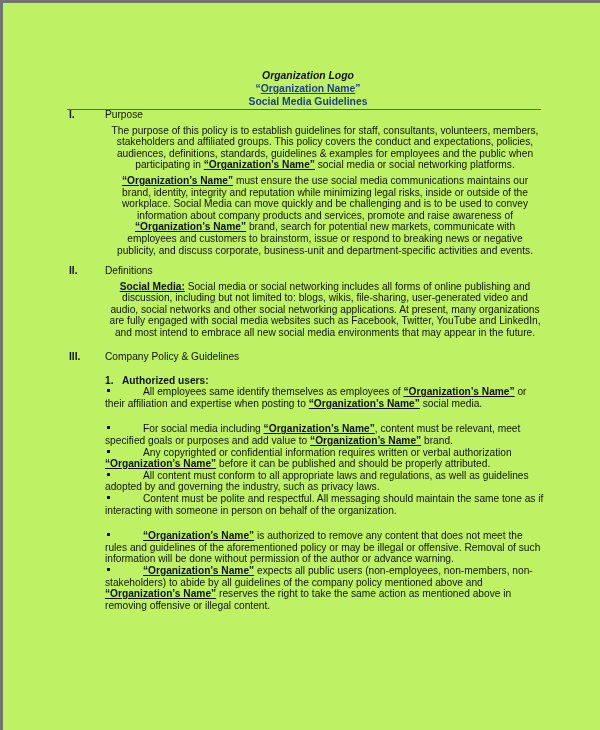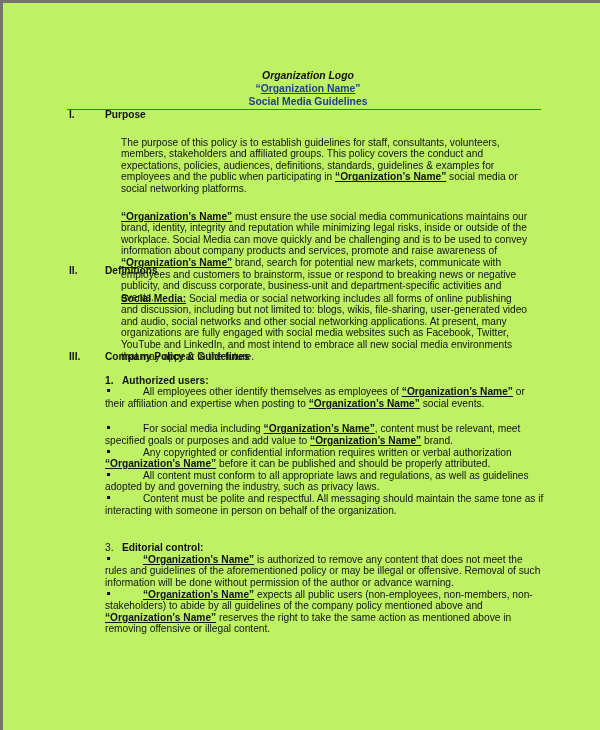--- a/index.html
+++ b/index.html
@@ -24,22 +24,22 @@
   .header .title { font-weight: bold; color: #1f3f8a; margin-left: 10px; }
   .rule {
     position: absolute; left: 64px; top: 106px; width: 474px; height: 0;
     border-top: 1.5px solid #1f7a7a;
   }
   .section { position: absolute; left: 0; width: 600px; }
   .sec-num {
     position: absolute; left: 66px; top: 0; font-weight: bold;
   }
   .sec-body { position: absolute; left: 102px; top: 0; width: 440px; }
-  .sec-title { font-weight: bold; }
-  .para { margin: 16px; text-align: left; }
+  .sec-title { font-weight: normal; }
+  .para { margin: 4px; text-align: center; }
   .org { font-weight: bold; text-decoration: underline; }
   .subhead { font-weight: bold; margin-top: 12px; }
   .subhead .n { font-weight: normal; }
   .subhead.b .n { font-weight: bold; }
   .bullet { margin: 0; }
   .bullet .bl {
     display: inline-block; width: 38px; position: relative;
   }
   .bullet .bl::before {
     content: ""; position: absolute; left: 2px; top: -6px;
@@ -75,30 +75,29 @@
       <p class="para"><span class="org">Social Media:</span><span> Social media or social networking includes all forms of online publishing and discussion, including but not limited to: blogs, wikis, file-sharing, user-generated video and audio, social networks and other social networking applications. At present, many organizations are fully engaged with social media websites such as Facebook, Twitter, YouTube and LinkedIn, and most intend to embrace all new social media environments that may appear in the future.</span></p>
     </div>
   </div>
 
   <div class="section" style="top:348px;">
     <div class="sec-num">III.</div>
     <div class="sec-body">
       <div class="sec-title">Company Policy &amp; Guidelines</div>
 
       <div class="subhead b"><span class="n">1.</span>&nbsp;&nbsp;&nbsp;<span>Authorized users:</span></div>
-      <p class="bullet"><span class="bl"></span><span>All employees other identify themselves as employees of </span><span class="org">“Organization’s Name”</span><span> or their affiliation and expertise when posting to </span><span class="org">“Organization’s Name”</span><span> social events.</span></p>
+      <p class="bullet"><span class="bl"></span><span>All employees same identify themselves as employees of </span><span class="org">“Organization’s Name”</span><span> or their affiliation and expertise when posting to </span><span class="org">“Organization’s Name”</span><span> social media.</span></p>
 
       <div style="height:14px;"></div>
 
       <p class="bullet"><span class="bl"></span><span>For social media including </span><span class="org">“Organization’s Name”</span><span>, content must be relevant, meet specified goals or purposes and add value to </span><span class="org">“Organization’s Name”</span><span> brand.</span></p>
       <p class="bullet"><span class="bl"></span><span>Any copyrighted or confidential information requires written or verbal authorization </span><span class="org">“Organization’s Name”</span><span> before it can be published and should be properly attributed.</span></p>
       <p class="bullet"><span class="bl"></span><span>All content must conform to all appropriate laws and regulations, as well as guidelines adopted by and governing the industry, such as privacy laws.</span></p>
       <p class="bullet"><span class="bl"></span><span>Content must be polite and respectful. All messaging should maintain the same tone as if interacting with someone in person on behalf of the organization.</span></p>
 
       <div style="height:14px;"></div>
 
-      <div class="subhead"><span class="n">3.</span>&nbsp;&nbsp;&nbsp;<span>Editorial control:</span></div>
       <p class="bullet"><span class="bl"></span><span class="org">“Organization’s Name”</span><span> is authorized to remove any content that does not meet the rules and guidelines of the aforementioned policy or may be illegal or offensive. Removal of such information will be done without permission of the author or advance warning.</span></p>
       <p class="bullet"><span class="bl"></span><span class="org">“Organization’s Name”</span><span> expects all public users (non-employees, non-members, non-stakeholders) to abide by all guidelines of the company policy mentioned above and </span><span class="org">“Organization’s Name”</span><span> reserves the right to take the same action as mentioned above in removing offensive or illegal content.</span></p>
     </div>
   </div>
 
 </div>
 
 </body></html>

